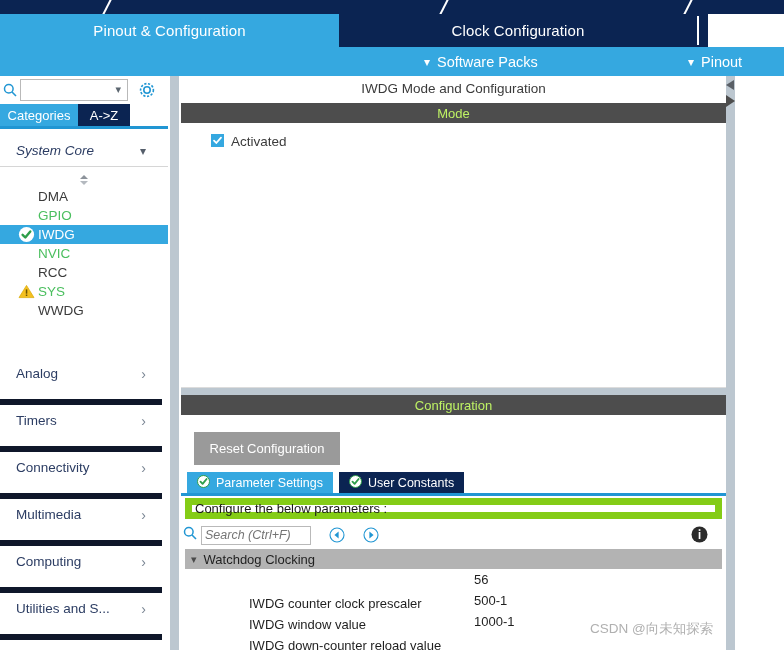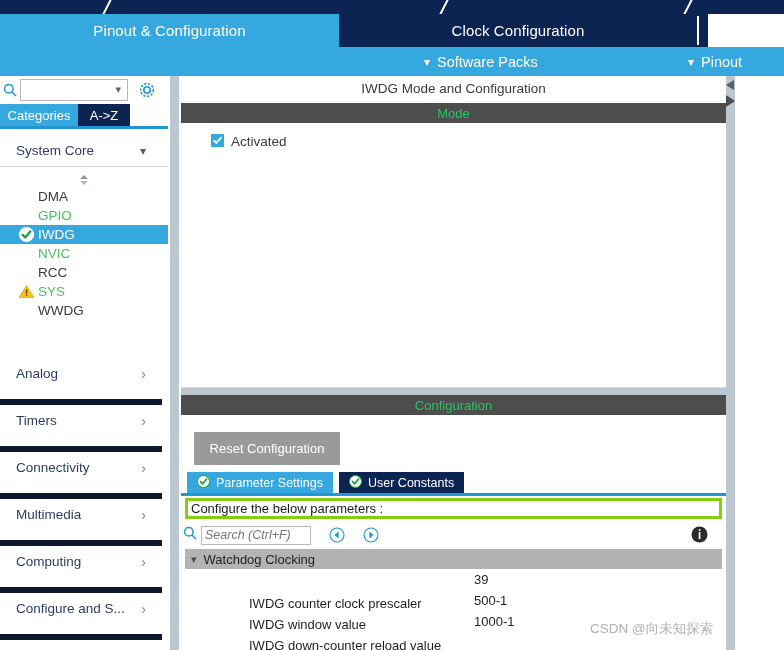--- a/index.html
+++ b/index.html
@@ -94,21 +94,21 @@
   .catunderline {
     position: absolute; left: 0; top: 50px; width: 168px; height: 3px;
     background: #2196d3;
   }
 
   .syscore {
     position: absolute; left: 0; top: 59px; width: 168px; height: 32px;
     display: flex; align-items: center;
     border-bottom: 1px solid #d6d6d6;
   }
-  .syscore .lbl { margin-left: 16px; font-size: 13.5px; color: #2c3d63; }
+  .syscore .lbl { margin-left: 16px; font-size: 13.5px; color: #2c3d63; font-style: italic; }
   .syscore .chev { position: absolute; right: 22px; color: #555e6b; font-size: 12px; }
 
   .spinner {
     position: absolute; left: 0; top: 94px; width: 168px; height: 20px;
     display: flex; align-items: center; justify-content: center;
   }
 
   .periph-list { position: absolute; left: 0; top: 111px; width: 168px; }
   .periph {
     position: relative; height: 19px; display: flex; align-items: center;
@@ -150,21 +150,21 @@
     background: #ffffff;
   }
   .mode-title {
     position: absolute; left: 0; top: 0; width: 545px; height: 26px;
     display: flex; align-items: center; justify-content: center;
     font-size: 13.5px; color: #3b3b3b;
     border-bottom: 1px solid #ffffff;
   }
   .bar-dark {
     height: 20px; display: flex; align-items: center; justify-content: center;
-    background: #4d4d4d; color: #22c55e; font-size: 13px; user-select: none;
+    background: #4d4d4d; color: #bef264; font-size: 13px; user-select: none;
   }
   .mode-bar { position: absolute; left: 0; top: 27px; width: 545px; }
   .mode-body {
     position: absolute; left: 0; top: 47px; width: 545px; height: 265px;
     background: #ffffff; border-bottom: 1px solid #dcdcdc;
   }
   .chk-row {
     position: absolute; left: 30px; top: 11px;
     display: flex; align-items: flex-start; gap: 7px;
     font-size: 13.5px; color: #3b3b3b;
@@ -198,21 +198,21 @@
   }
   .ptab-active { left: 6px; background: #35a8e0; }
   .ptab-inactive { left: 158px; background: #0b2452; }
   .tabstrip-underline {
     position: absolute; left: 0; top: 78px; width: 545px; height: 3px;
     background: #2196d3;
   }
 
   .configure-box {
     position: absolute; left: 4px; top: 83px; width: 537px; height: 21px;
-    border: 3px solid #84cc16; background: #ffffff;
+    border: 7px solid #84cc16; background: #ffffff;
     display: flex; align-items: center;
     font-size: 13px; color: #1a1a1a;
   }
   .configure-box .txt { margin-left: 3px; }
 
   .searchrow2 {
     position: absolute; left: 2px; top: 108px; width: 537px; height: 24px;
     display: flex; align-items: center;
   }
   .searchinput {
@@ -404,21 +404,21 @@
       </div>
       <div class="catitem">
         <span class="cname">Multimedia</span>
         <span class="arr">›</span>
       </div>
       <div class="catitem">
         <span class="cname">Computing</span>
         <span class="arr">›</span>
       </div>
       <div class="catitem">
-        <span class="cname">Configure and S...</span>
+        <span class="cname">Utilities and S...</span>
         <span class="arr">›</span>
       </div>
       <div class="catitem">
         <span class="cname">Utilities</span>
         <span class="arr">›</span>
       </div>
     </div>
   </div>
 
   <div class="splitter">
@@ -512,21 +512,21 @@
       </div>
 
       <div class="ptable">
         <div class="group-row">
           <span class="gchev">▾</span>
           <span class="gname">Watchdog Clocking</span>
         </div>
 
         <div class="prow">
           <span class="pkey">IWDG counter clock prescaler</span>
-          <span class="pval">39</span>
+          <span class="pval">56</span>
         </div>
         <div class="prow">
           <span class="pkey">IWDG window value</span>
           <span class="pval">500-1</span>
         </div>
         <div class="prow">
           <span class="pkey">IWDG down-counter reload value</span>
           <span class="pval">1000-1</span>
         </div>
       </div>

